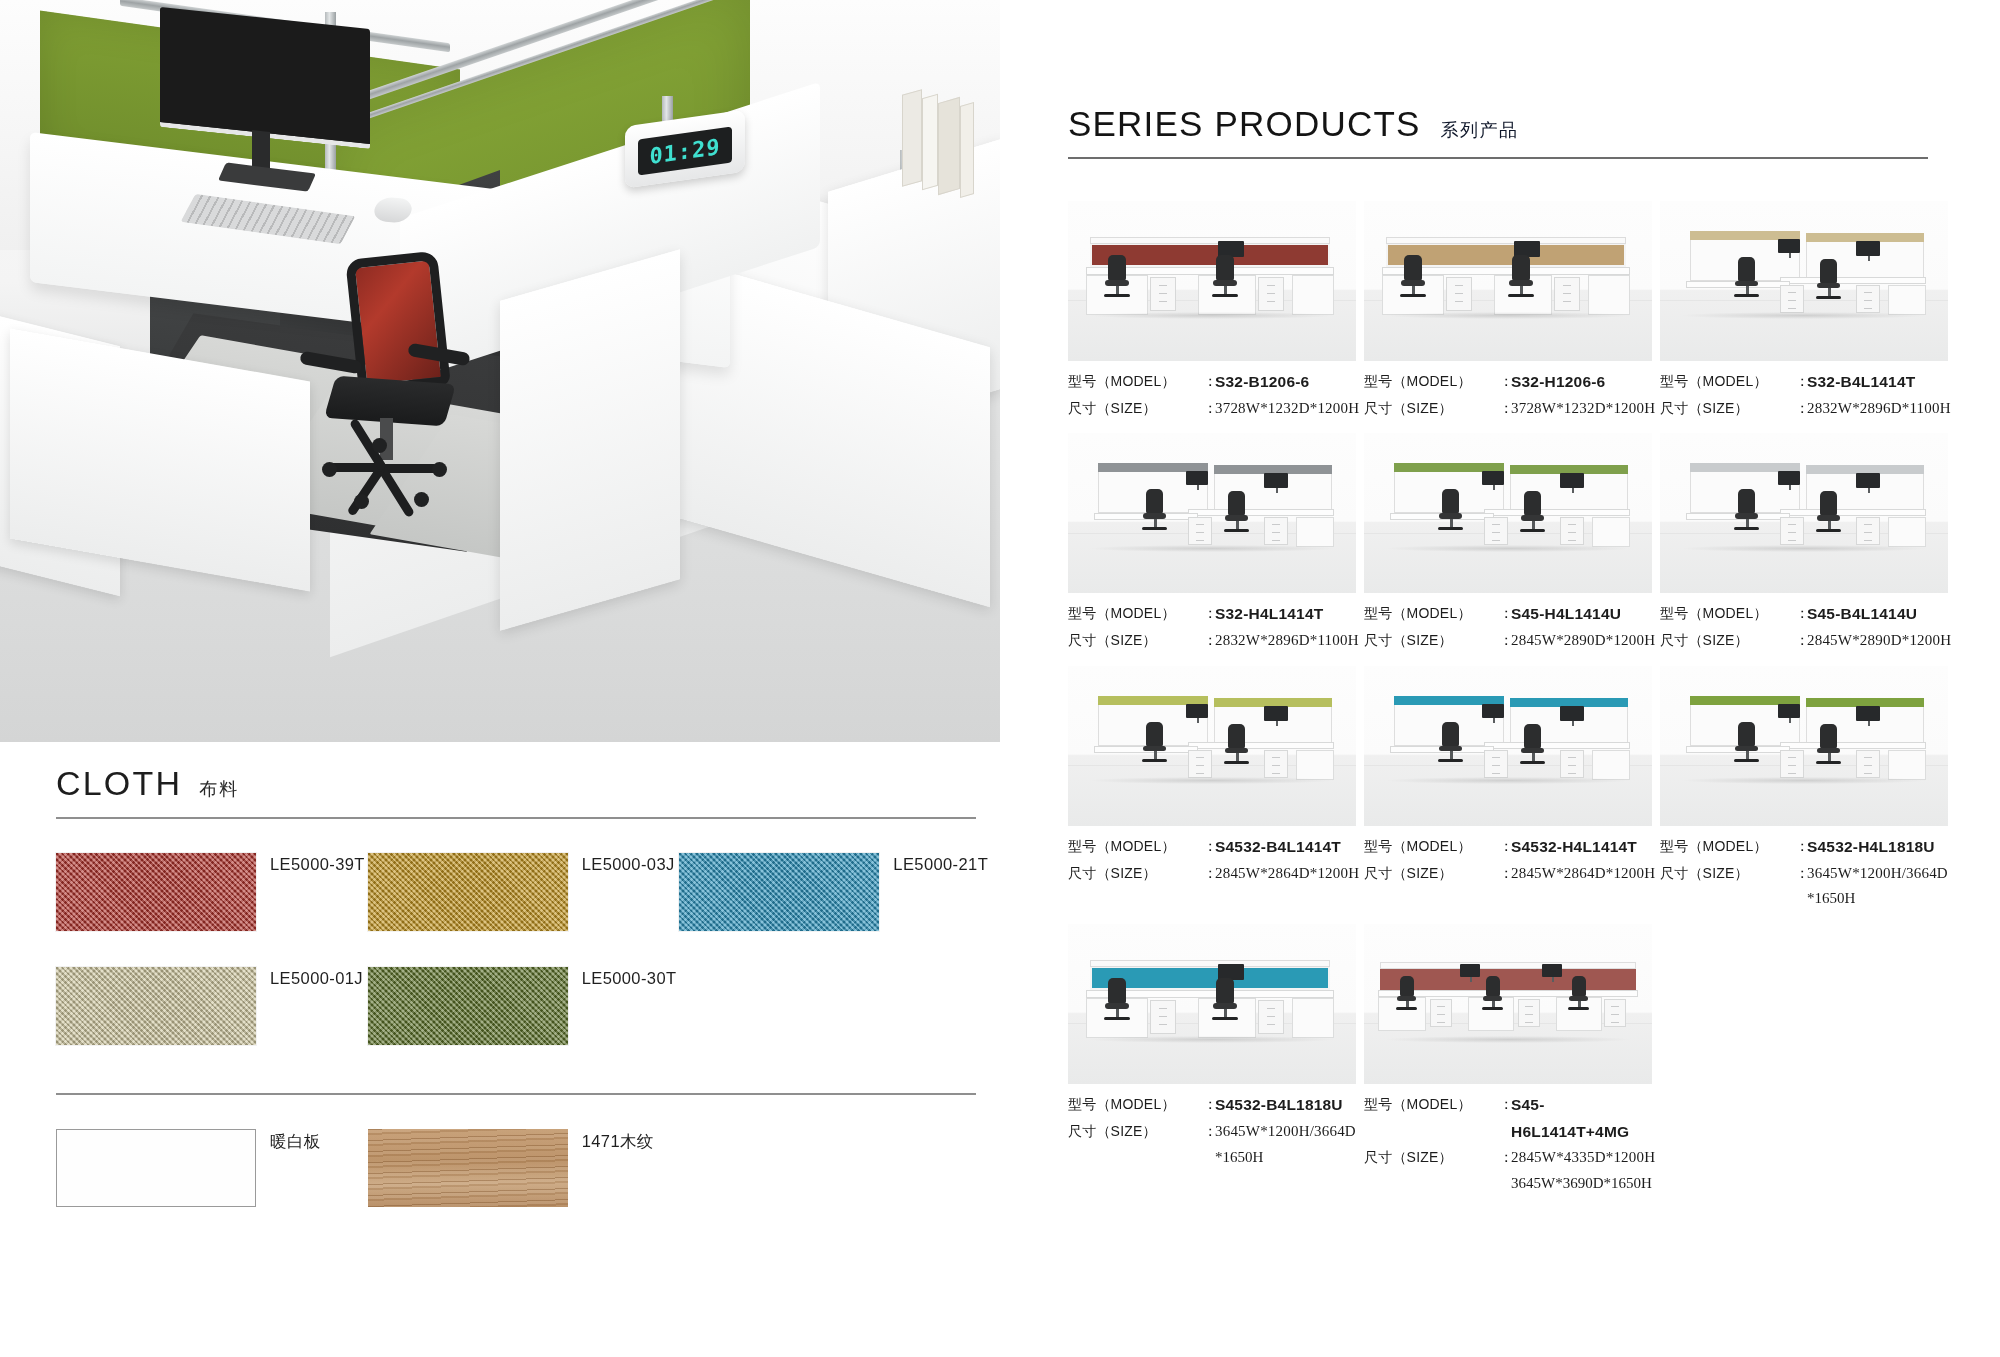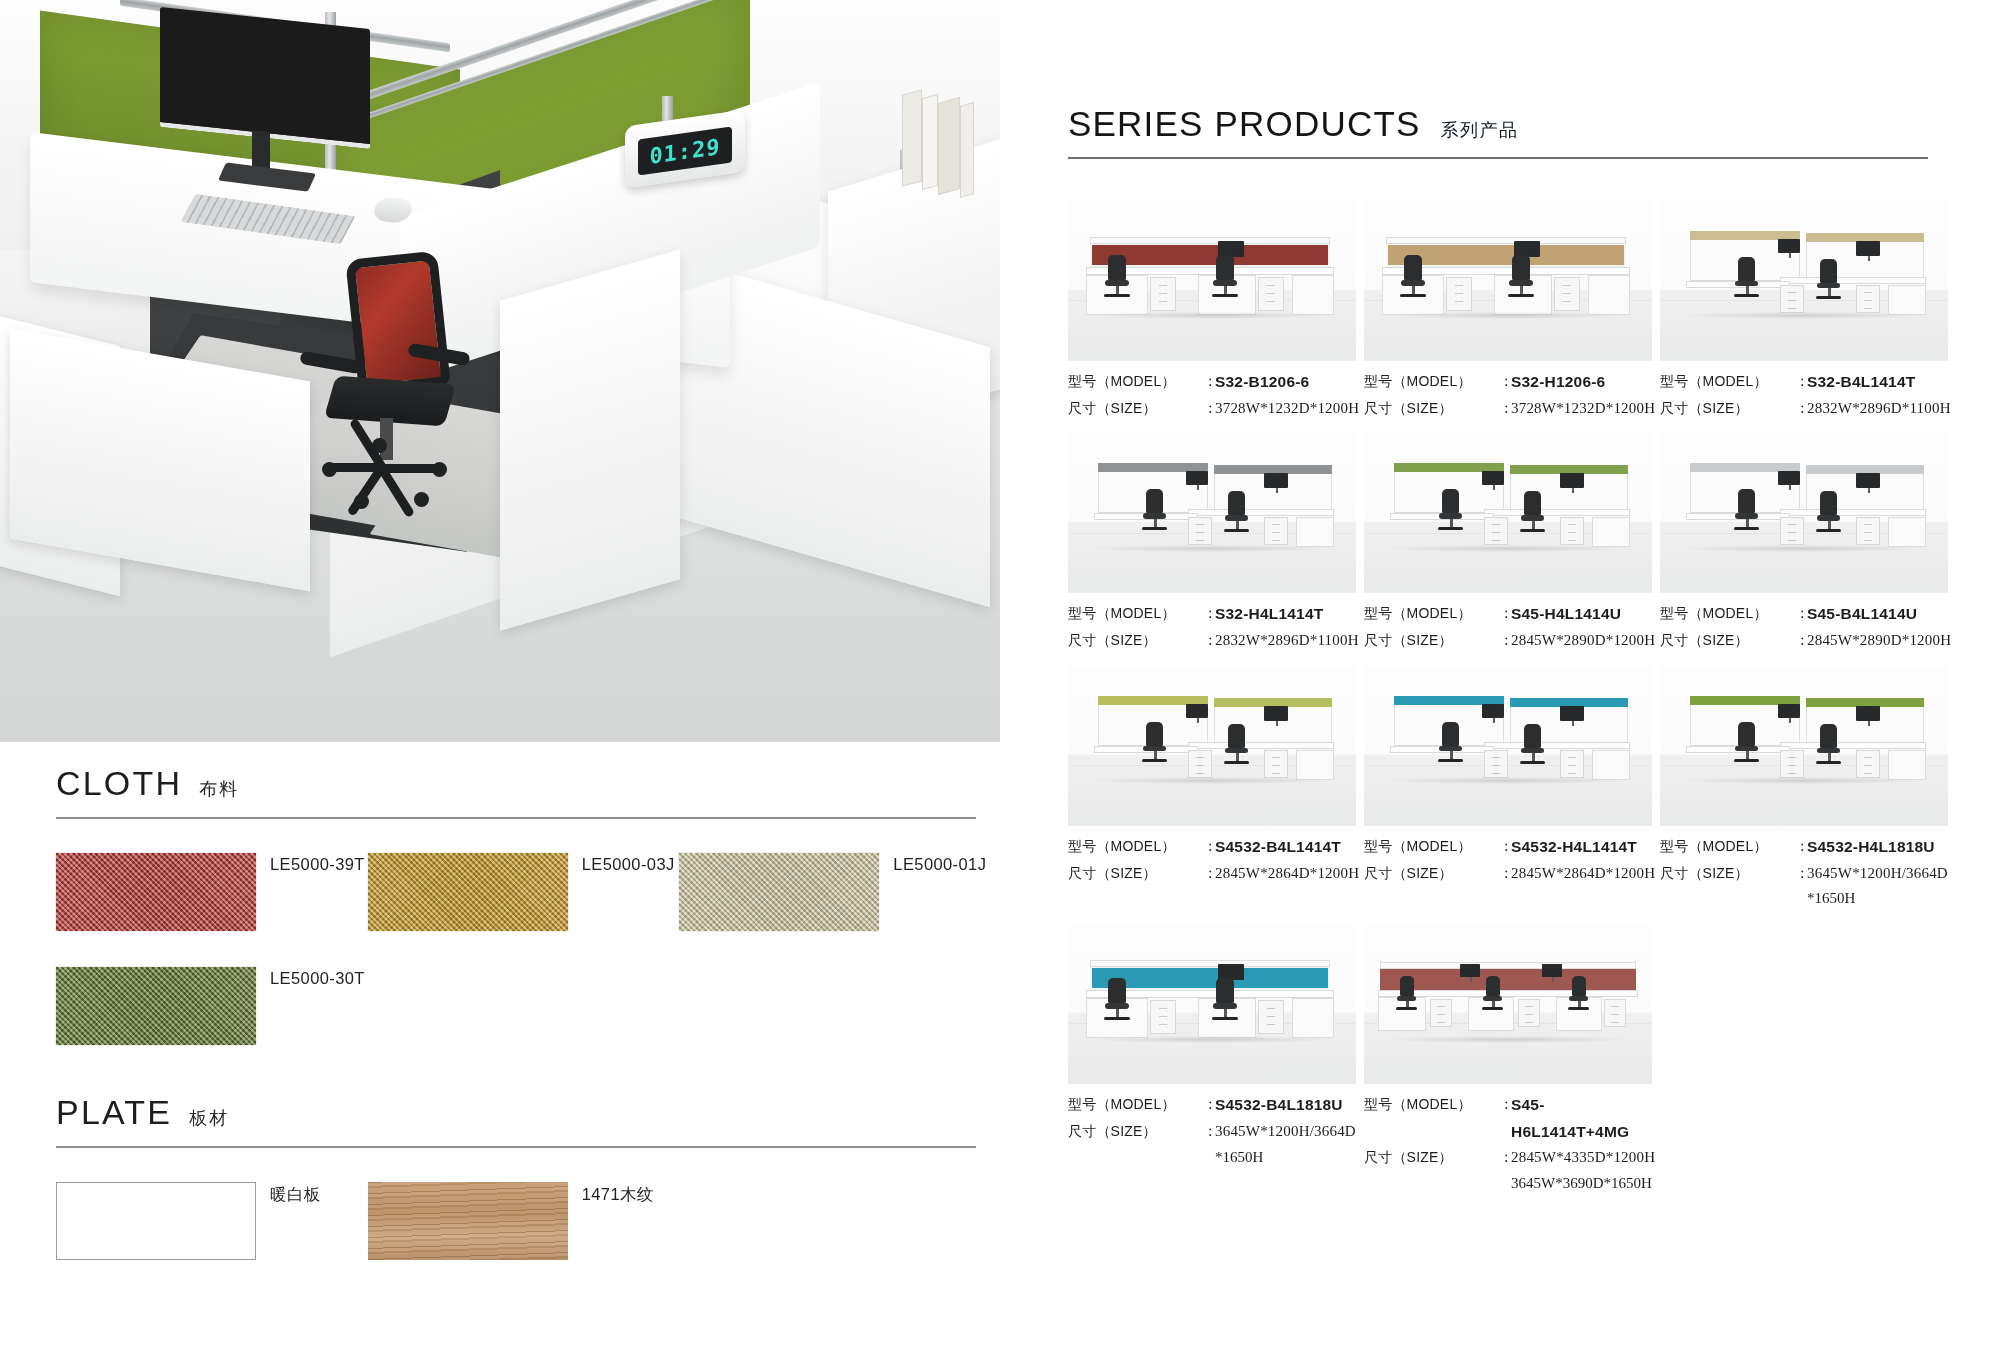--- a/index.html
+++ b/index.html
@@ -392,35 +392,35 @@
         <div class="swatch-grid">
           <div class="swatch-cell">
             <div class="swatch weave" style="background-color:#b2332c"></div>
             <span class="swatch-label">LE5000-39T</span>
           </div>
           <div class="swatch-cell">
             <div class="swatch weave" style="background-color:#c3951f"></div>
             <span class="swatch-label">LE5000-03J</span>
           </div>
           <div class="swatch-cell">
+            <div class="swatch weave" style="background-color:#2b93bd"></div>
+            <span class="swatch-label">LE5000-21T</span>
+          </div>
+          <div class="swatch-cell">
             <div class="swatch weave" style="background-color:#cfc79f"></div>
             <span class="swatch-label">LE5000-01J</span>
           </div>
           <div class="swatch-cell">
             <div class="swatch weave" style="background-color:#5c7229"></div>
             <span class="swatch-label">LE5000-30T</span>
           </div>
         </div>
       </div>
 
       <div style="margin-top:48px">
-        <div class="sec-head">
-          <span class="sec-title-en">PLATE</span>
-          <span class="sec-title-cn">板材</span>
-        </div>
         <div class="sec-rule"></div>
 
         <div class="plate-grid">
           <div class="swatch-cell">
             <div class="plate-swatch plate-white"></div>
             <span class="swatch-label">暖白板</span>
           </div>
           <div class="swatch-cell">
             <div class="plate-swatch woodgrain"></div>
             <span class="swatch-label">1471木纹</span>

